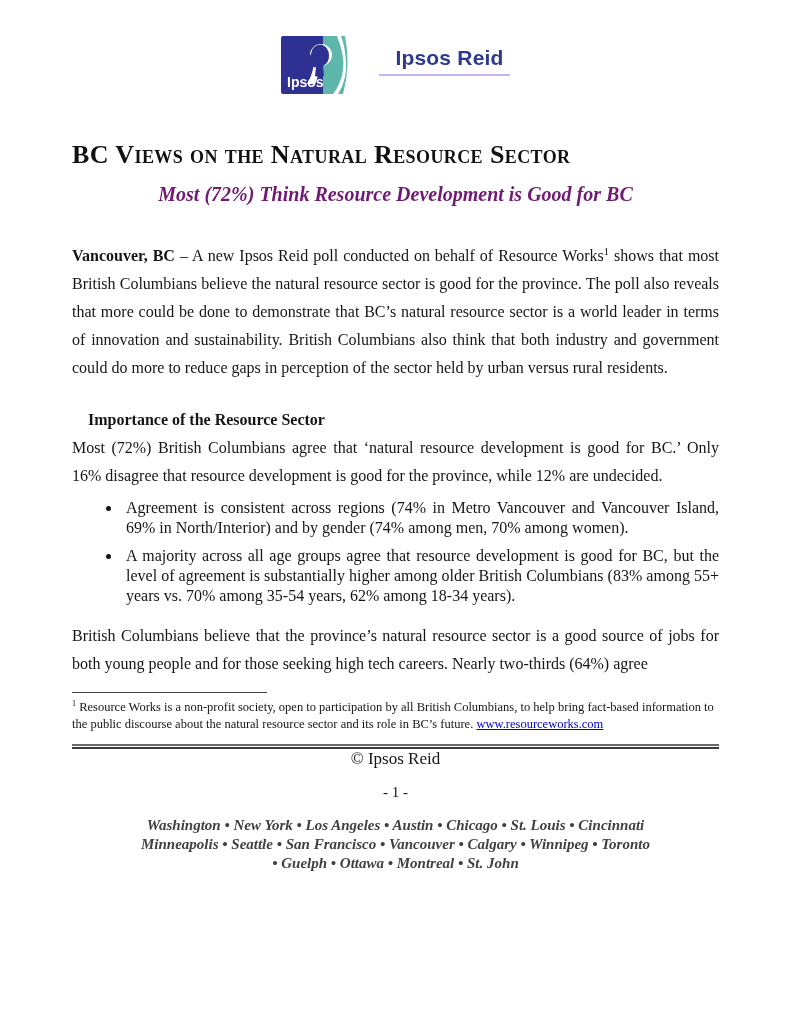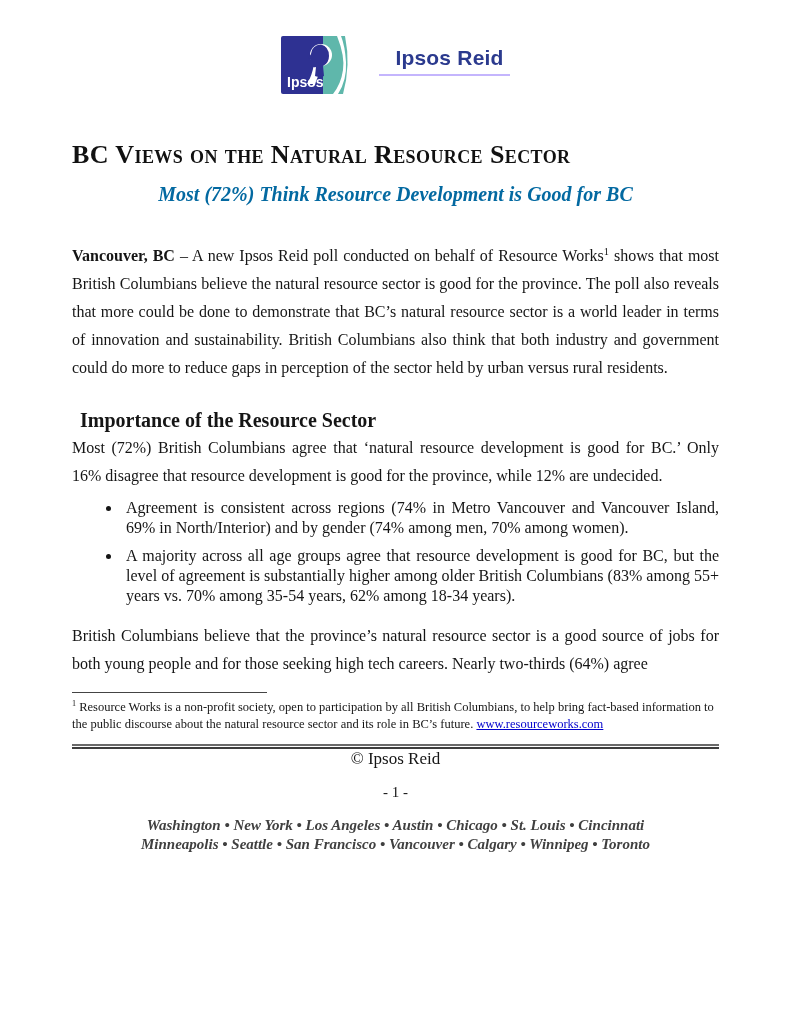--- a/index.html
+++ b/index.html
@@ -40,37 +40,37 @@
     font-variant:small-caps;
     letter-spacing:0.4px;
     color:#111;
   }
   .subtitle {
     margin:13px 0 12px;
     text-align:center;
     font-size:20px;
     font-weight:bold;
     font-style:italic;
-    color:#0369a1;
+    color:#701a75;
   }
 
   
   .body-text {
     margin:0;
     text-align:justify;
     font-size:16px;
     line-height:28px;
   }
   .intro { margin-top:36px; }
   .dateline { font-weight:bold; }
   sup.fn-ref { font-size:0.65em; line-height:0; }
 
   .section-heading {
-    margin:24px 8px 0;
-    font-size:20px;
+    margin:24px 16px 0;
+    font-size:16px;
     line-height:28px;
     font-weight:bold;
   }
 
   ul.bullets { margin:8px 0 0; padding-left:50px; }
   ul.bullets li {
     margin-bottom:8px;
     padding-left:4px;
     text-align:justify;
     font-size:16px;
@@ -150,15 +150,16 @@
   <div class="footnote-sep"></div>
   <p class="footnote"><sup class="fn-ref">1</sup><span> Resource Works is a non-profit society, open to participation by all British Columbians, to help bring fact-based information to the public discourse about the natural resource sector and its role in BC’s future. </span><a href="#">www.resourceworks.com</a></p>
 
   <div class="footer-rule"></div>
   <p class="copyright">© Ipsos Reid</p>
   <p class="page-number">- 1 -</p>
 
   <div class="cities">
     <div>Washington • New York • Los Angeles • Austin • Chicago • St. Louis • Cincinnati</div>
     <div>Minneapolis • Seattle • San Francisco • Vancouver • Calgary • Winnipeg • Toronto</div>
+    <div>• Guelph • Ottawa • Montreal • St. John</div>
   </div>
 
 </div>
 
 </body></html>

